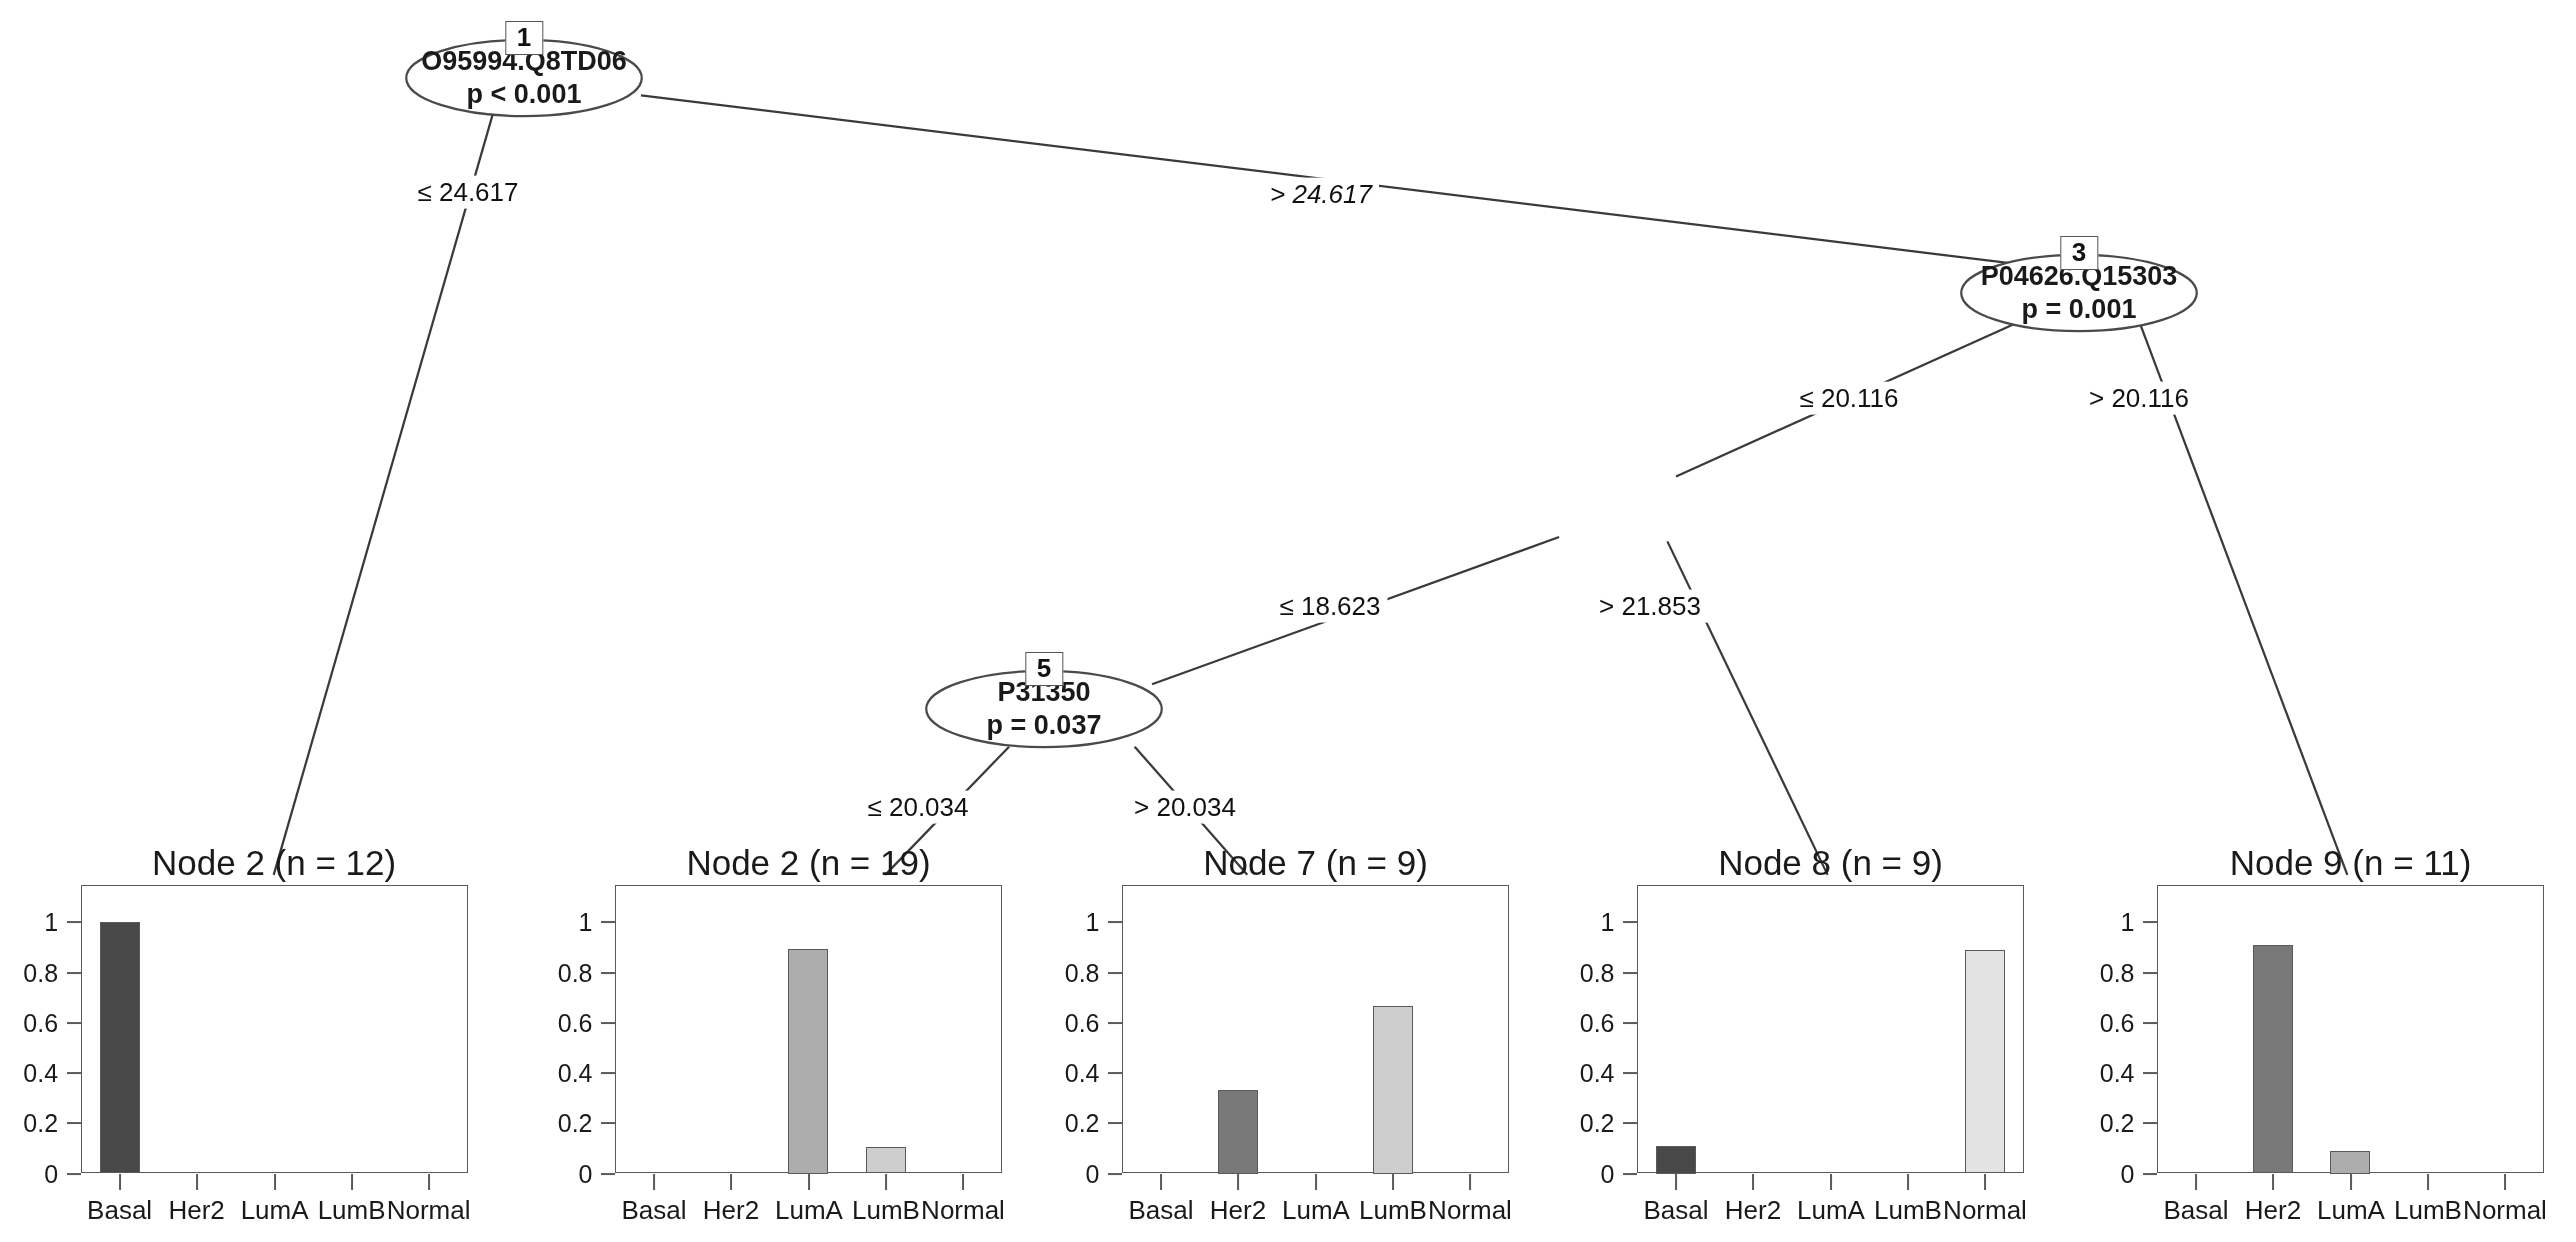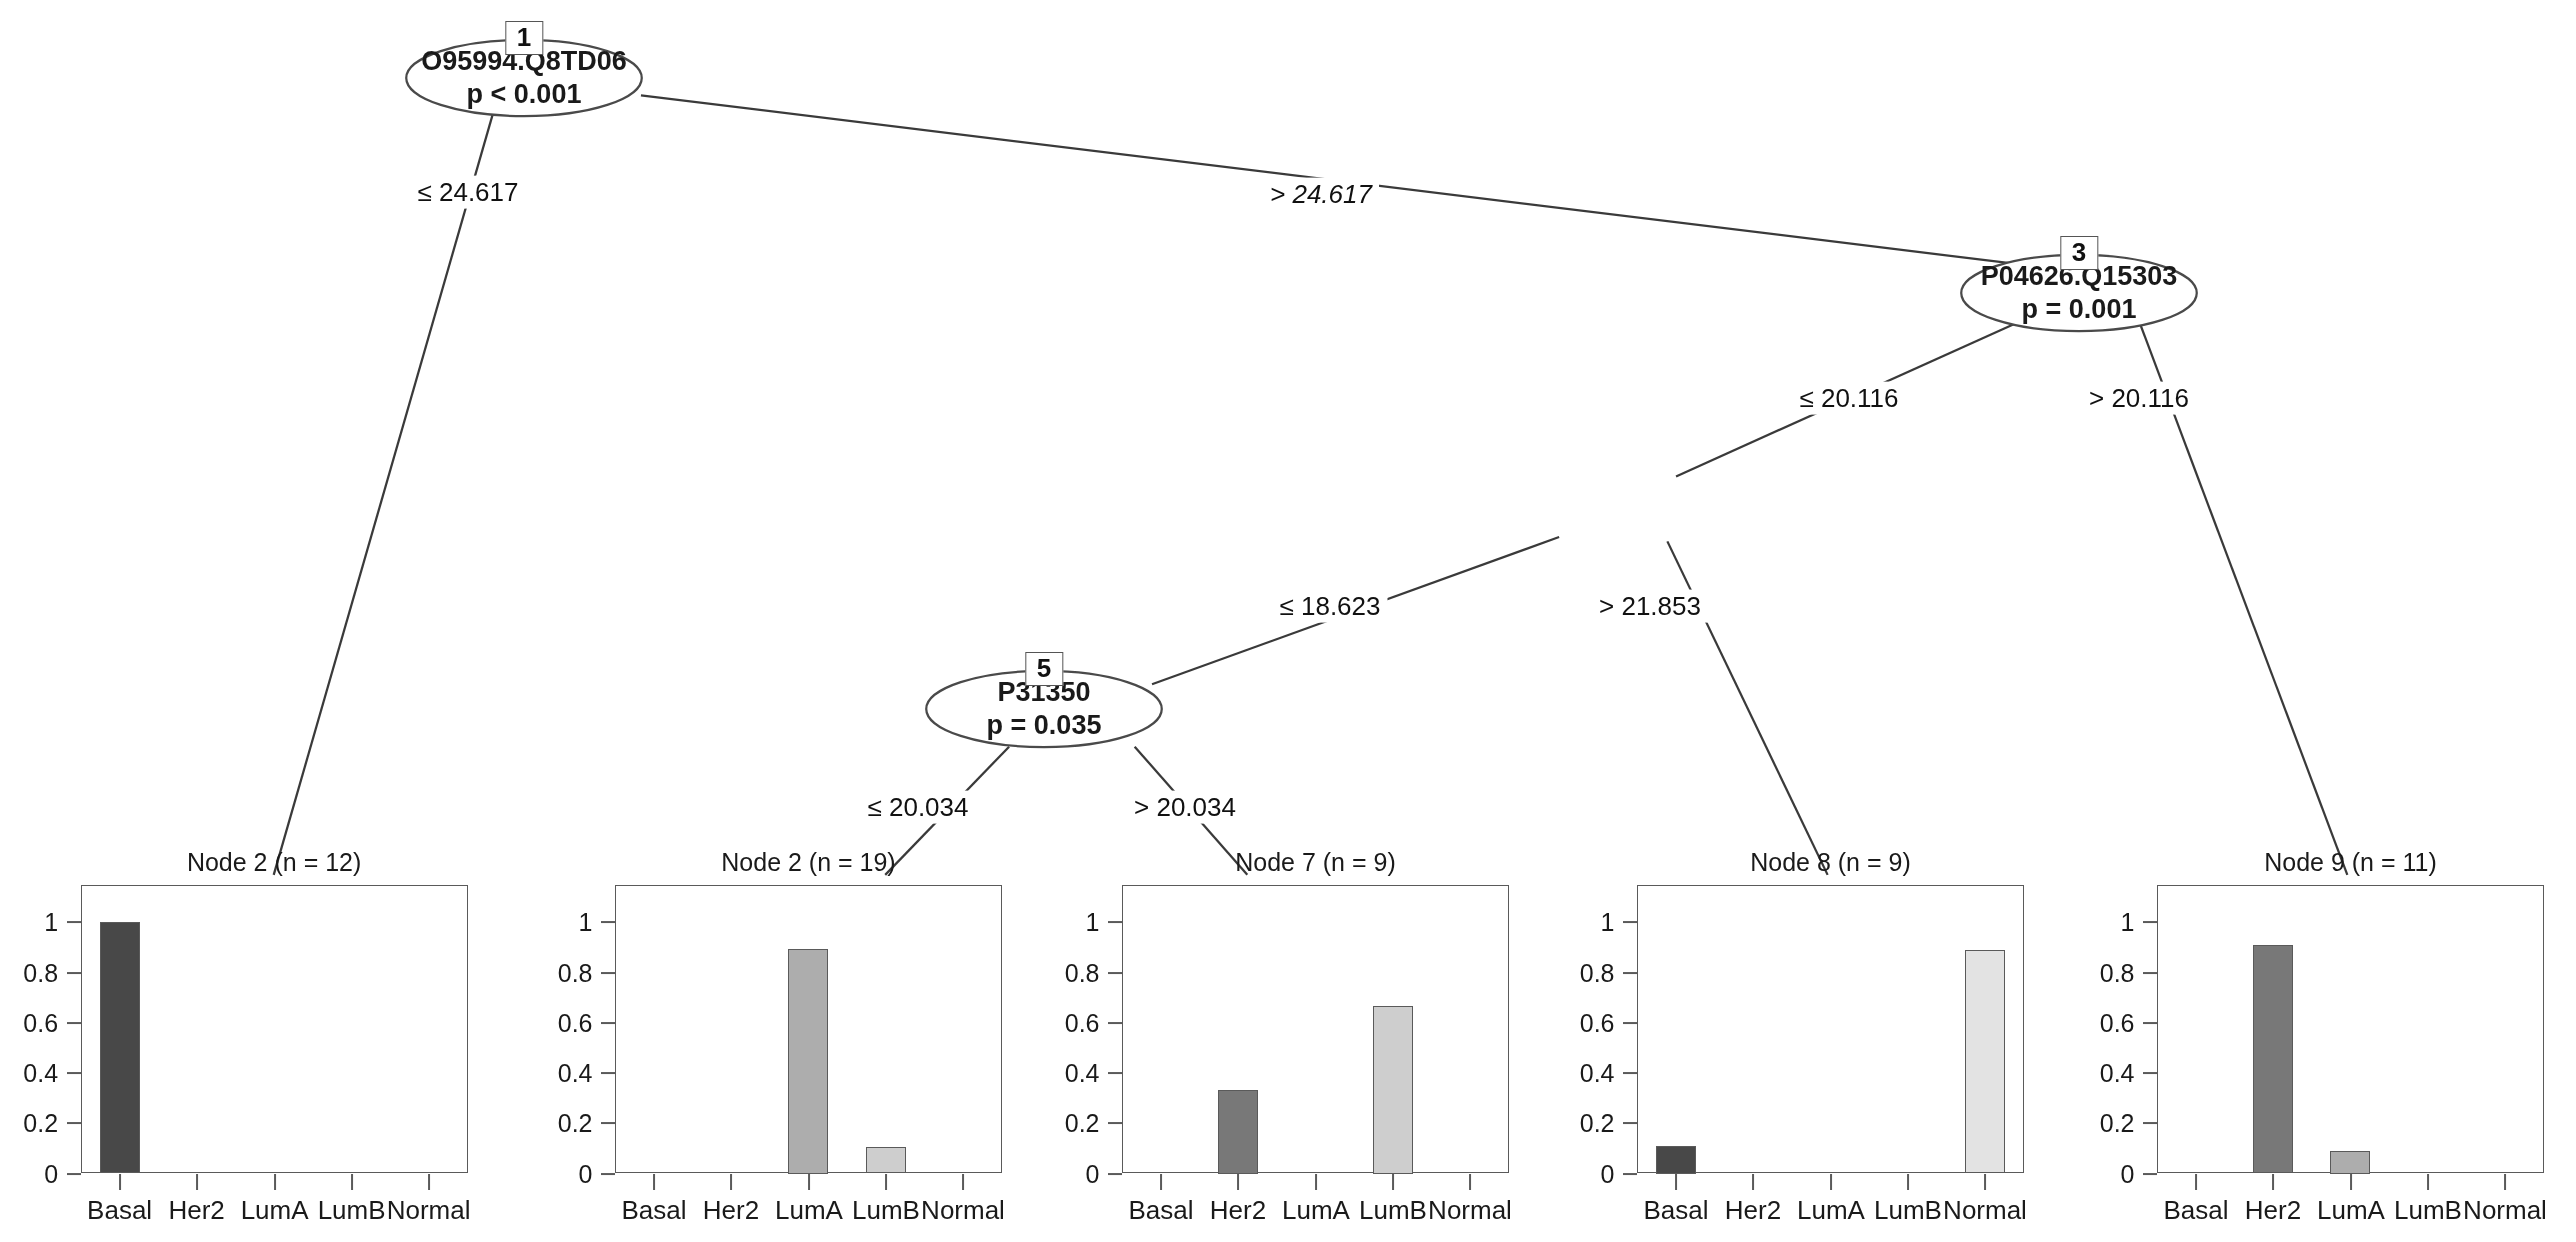--- a/index.html
+++ b/index.html
@@ -32,21 +32,21 @@
   .edge-label{
     position:absolute;transform:translate(-50%,-50%);
     font-size:26px;line-height:29.4px;white-space:nowrap;
     background:#ffffff;padding:1.7px 7px;z-index:4;color:#111;
   }
 
   
   .term-panel{position:absolute;}
   .term-title{
     position:absolute;left:0;top:0;width:100%;text-align:center;
-    font-size:25px;line-height:31px;white-space:nowrap;
+    font-size:35px;line-height:31px;white-space:nowrap;
   }
   .plot-frame{
     position:absolute;box-sizing:border-box;
     border:1.9px solid #5a5a5a;background:#ffffff;
   }
   .ytick-label{
     position:absolute;transform:translate(-100%,-50%);
     font-size:25px;line-height:28px;text-align:right;white-space:nowrap;
     padding-right:3.5px;
   }
@@ -113,21 +113,21 @@
   </div>
 
 
   <div class="inner-node" style="left:1044px;top:709px;">
     <div class="ellipse-wrap">
       <svg width="239" height="80" viewBox="0 0 276 92">
         <ellipse cx="138" cy="46" rx="136" ry="44" fill="#ffffff" stroke="#4a4a4a" stroke-width="2.6"></ellipse>
       </svg>
       <div class="nlabel">
         <span class="varname">P31350</span>
-        <span class="pval">p = 0.035</span>
+        <span class="pval">p = 0.037</span>
       </div>
       <div class="numbox">5</div>
     </div>
   </div>
 
   <div class="edge-label" style="left:468px;top:192px;">≤ 24.617</div>
   <div class="edge-label" style="left:1321px;top:194px;font-style:italic;">&gt; 24.617</div>
   <div class="edge-label" style="left:1849px;top:398px;">≤ 20.116</div>
   <div class="edge-label" style="left:2139px;top:398px;">&gt; 20.116</div>
   <div class="edge-label" style="left:1330px;top:606px;">≤ 18.623</div>

